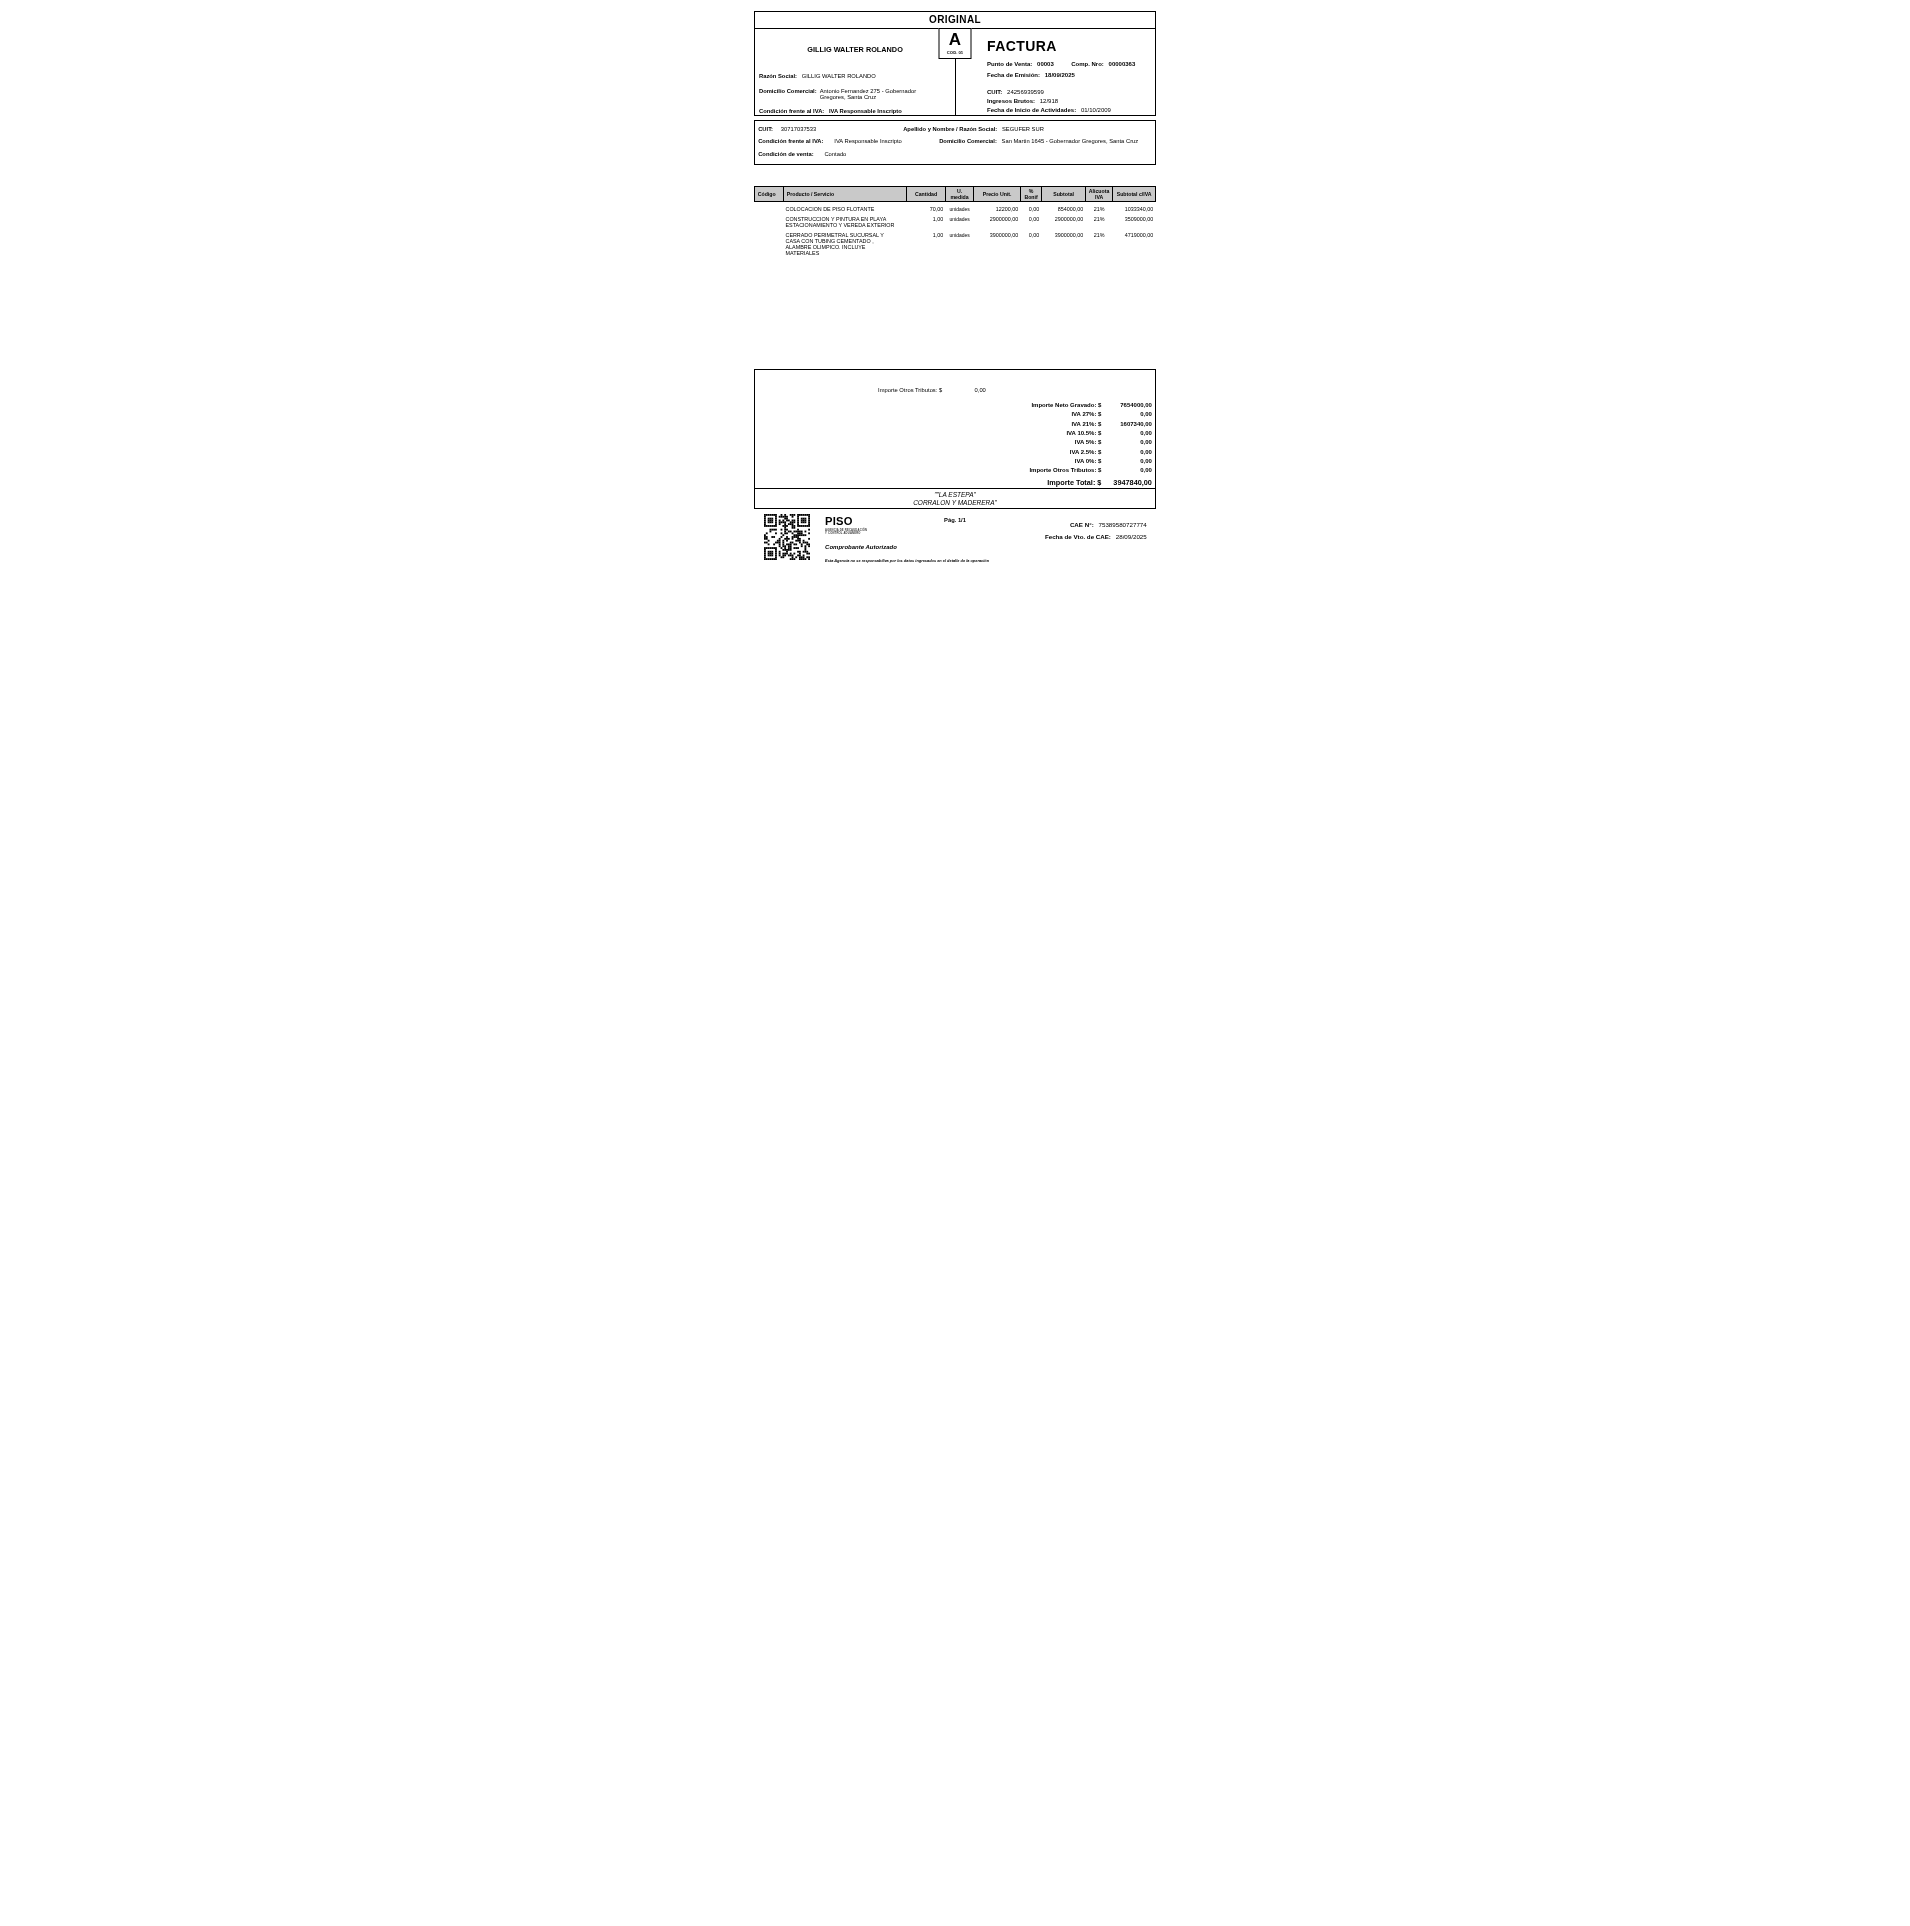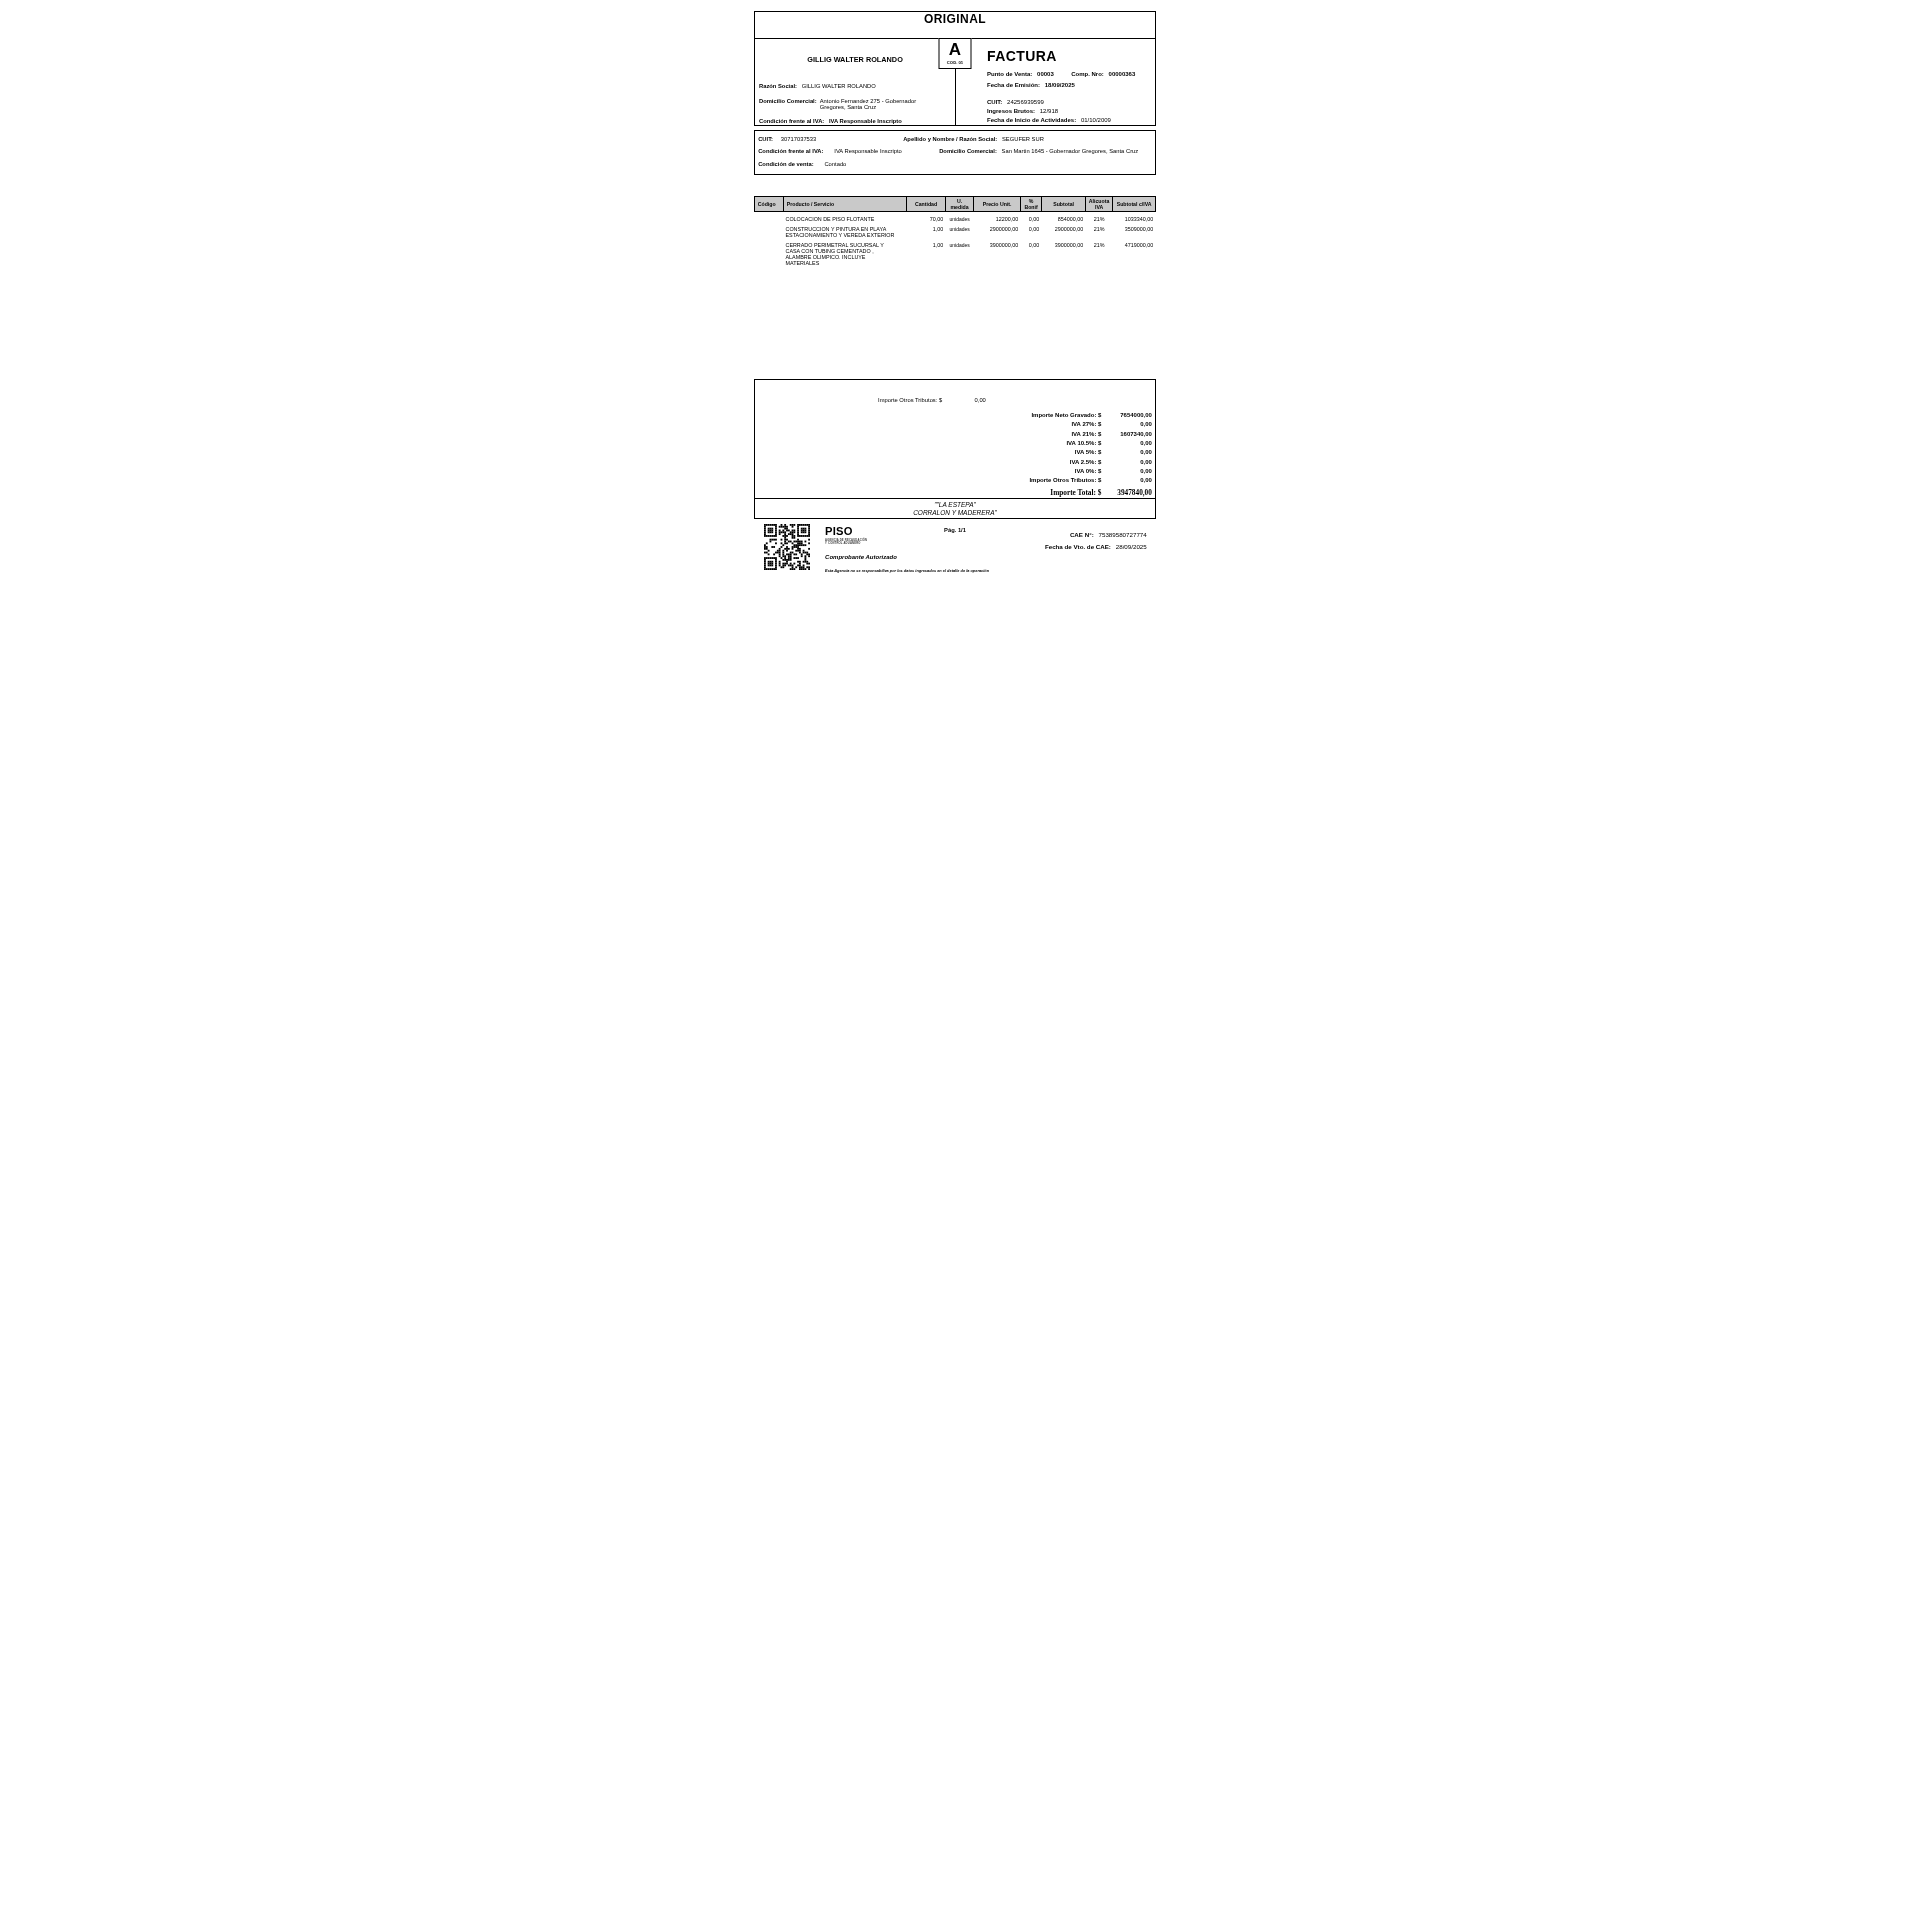--- a/index.html
+++ b/index.html
@@ -3,22 +3,22 @@
 <meta charset="utf-8">
 <style>
   * { margin:0; padding:0; box-sizing:border-box; }
   html,body { background:#ffffff; }
   body { font-family:"Liberation Sans", sans-serif; color:#000; }
   .page { width:425px; height:601px; background:#fff; margin:0 auto; padding:10.8px 11.6px 7.7px 11.6px; position:relative; }
 
   .bx { border:0.8px solid #000; }
 
   
-  .original-box { height:28px; display:flex; align-items:flex-start; justify-content:center;
-                  font-weight:bold; font-size:12px; letter-spacing:0.4px; }
+  .original-box { height:18px; display:flex; align-items:center; justify-content:center;
+                  font-weight:bold; font-size:10px; letter-spacing:0.4px; }
 
   
   .header-box { height:88px; margin-top:-0.8px; position:relative; }
   .letter-box { position:absolute; left:50%; transform:translateX(-50%); top:-0.8px; width:33px; height:31px;
                 border:0.8px solid #000; background:#fff; text-align:center; z-index:2; }
   .letter-a   { font-size:17px; font-weight:bold; line-height:21px; }
   .letter-cod { font-size:4.2px; font-weight:bold; }
   .header-divider { position:absolute; left:50%; top:30px; bottom:0; width:0.8px; margin-left:-0.4px; background:#000; }
   .header-left  { position:absolute; left:0; top:0; width:50%; height:100%; }
   .header-right { position:absolute; left:50%; top:0; width:50%; height:100%; }
@@ -67,21 +67,21 @@
 
   
   .totals-box { margin-top:112px; height:120px; position:relative; }
   .otros-top { position:absolute; top:17.7px; left:123px; font-size:5.8px; }
   .otros-top .otv { display:inline-block; width:42px; text-align:right; }
   .totals-list { position:absolute; top:32px; right:1.5px; width:200px; }
   .t-row { display:flex; justify-content:flex-end; align-items:baseline; height:9.4px;
            font-weight:bold; font-size:6px; }
   .t-row .t-label { flex:1; text-align:right; }
   .t-row .t-value { width:52px; text-align:right; padding-right:1.5px; }
-  .t-total { font-size:7.3px; height:11.6px; margin-top:0.8px;font-family:Liberation Serif, serif; }
+  .t-total { font-size:7.3px; height:11.6px; margin-top:0.8px; }
 
   
   .slogan-box { margin-top:-0.8px; height:21px; text-align:center; font-style:italic;
                 font-size:6.5px; padding-top:2.3px; line-height:8px; }
 
   
   .footer { position:relative; height:62px; margin-top:3.9px; }
   .qr { position:absolute; left:9.6px; top:1.5px; width:46px; height:46px; }
   .arca-block { position:absolute; left:71px; top:3.1px; width:127px; }
   .arca-logo { font-size:11.2px; font-weight:bold; letter-spacing:0.2px; line-height:11.6px; }

